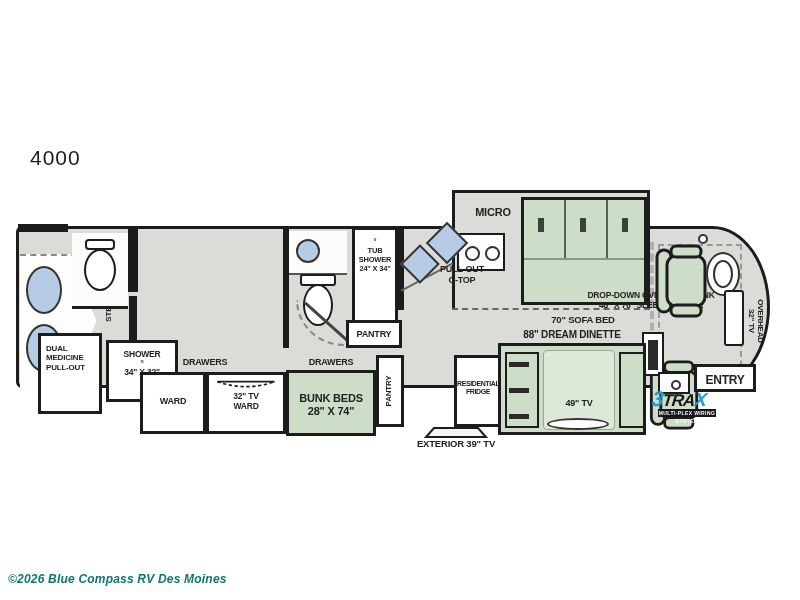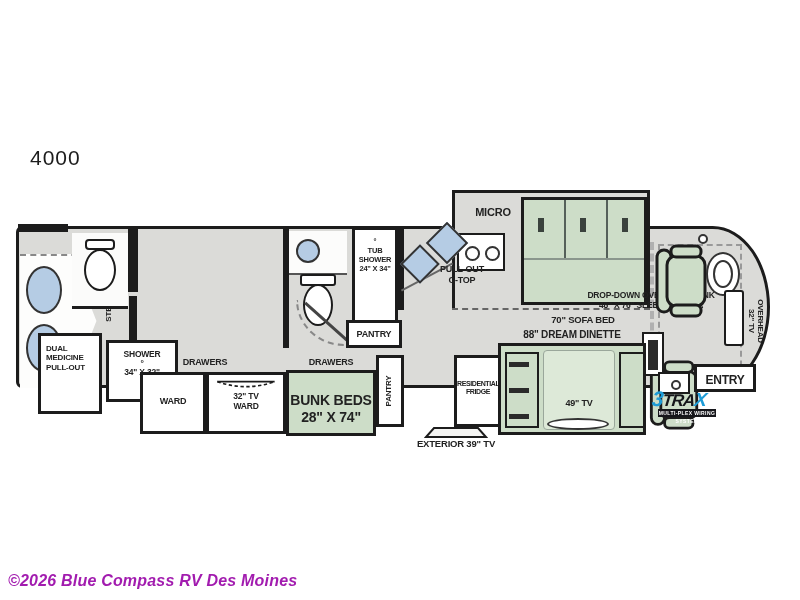--- a/index.html
+++ b/index.html
@@ -13,21 +13,21 @@
   .green{background:var(--room-green,#cdddc8);}
   .floor{background:var(--floor-gray,#dcdcd9);}
   .wall{background:var(--wall,#1c1c1c);}
   .rot-ccw{transform:rotate(-90deg);transform-origin:center;}
   .rot-cw{transform:rotate(90deg);transform-origin:center;}
   .oval{border:2px solid #333;border-radius:50%;}
   .blue{background:var(--fixture-blue,#b5cce4);}
   .diamond{transform:rotate(45deg);border:2px solid #333;}
   .dashline{border-top:2px dashed #666;}
   .model{font-size:21px;color:#1c1c1c;letter-spacing:1px;font-weight:normal;}
-  .copyright{font-size:16px;font-weight:bold;font-style:italic;color:#a21caf;letter-spacing:0.2px;}
+  .copyright{font-size:12px;font-weight:bold;font-style:italic;color:#0f766e;letter-spacing:0.2px;}
   .logo-text{font-size:17px;font-weight:bold;font-style:italic;letter-spacing:-1px;color:#15151a;line-height:1;}
   .logo-text .b3{color:var(--logo-blue,#1e9cd7);font-size:21px;}
   .logo-text .bx{color:var(--logo-blue,#1e9cd7);font-size:19px;}
   .logo-bar{background:#16161b;color:#fff;font-size:5px;line-height:8px;text-align:center;
             letter-spacing:0.4px;font-weight:bold;}
   svg{display:block;}
 </style>
 </head>
 <body>
 
@@ -156,21 +156,21 @@
   </div>
   <div class="abs box" style="left:206px;top:372px;width:80px;height:62px;">
     <svg width="64" height="12" viewBox="0 0 76 14" style="margin:4px auto 0;">
       <path d="M4 3 Q38 15 72 3" fill="none" stroke="#1c1c1c" stroke-width="2" stroke-dasharray="4 3"></path>
       <path d="M4 3 L72 3" fill="none" stroke="#1c1c1c" stroke-width="2"></path>
     </svg>
     <div class="lbl" style="font-size:8.5px;">32" TV
 WARD</div>
   </div>
   <div class="abs box green" style="left:286px;top:370px;width:90px;height:66px;">
-    <div class="lbl" style="padding-top:19px;font-size:14px;">BUNK BEDS
+    <div class="lbl" style="padding-top:19px;font-size:11px;">BUNK BEDS
 28" X 74"</div>
   </div>
 
   <div class="abs box" style="left:376px;top:355px;width:28px;height:72px;"></div>
   <div class="abs lbl rot-ccw" style="left:367px;top:385px;width:46px;height:12px;font-size:8px;">PANTRY</div>
   <div class="abs box" style="left:454px;top:355px;width:48px;height:72px;">
     <div class="lbl" style="padding-top:22px;font-size:7px;letter-spacing:-0.4px;">RESIDENTIAL
 FRIDGE</div>
   </div>
 

